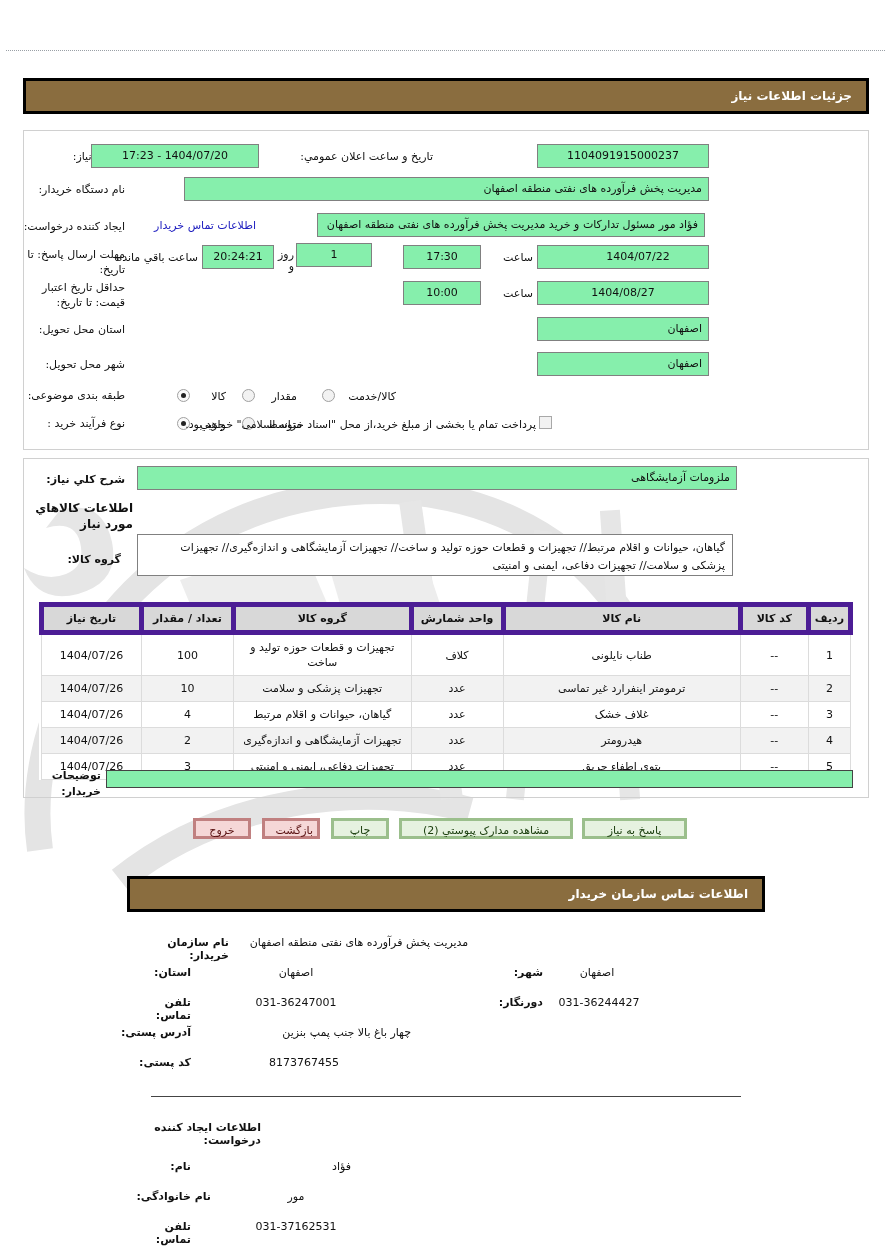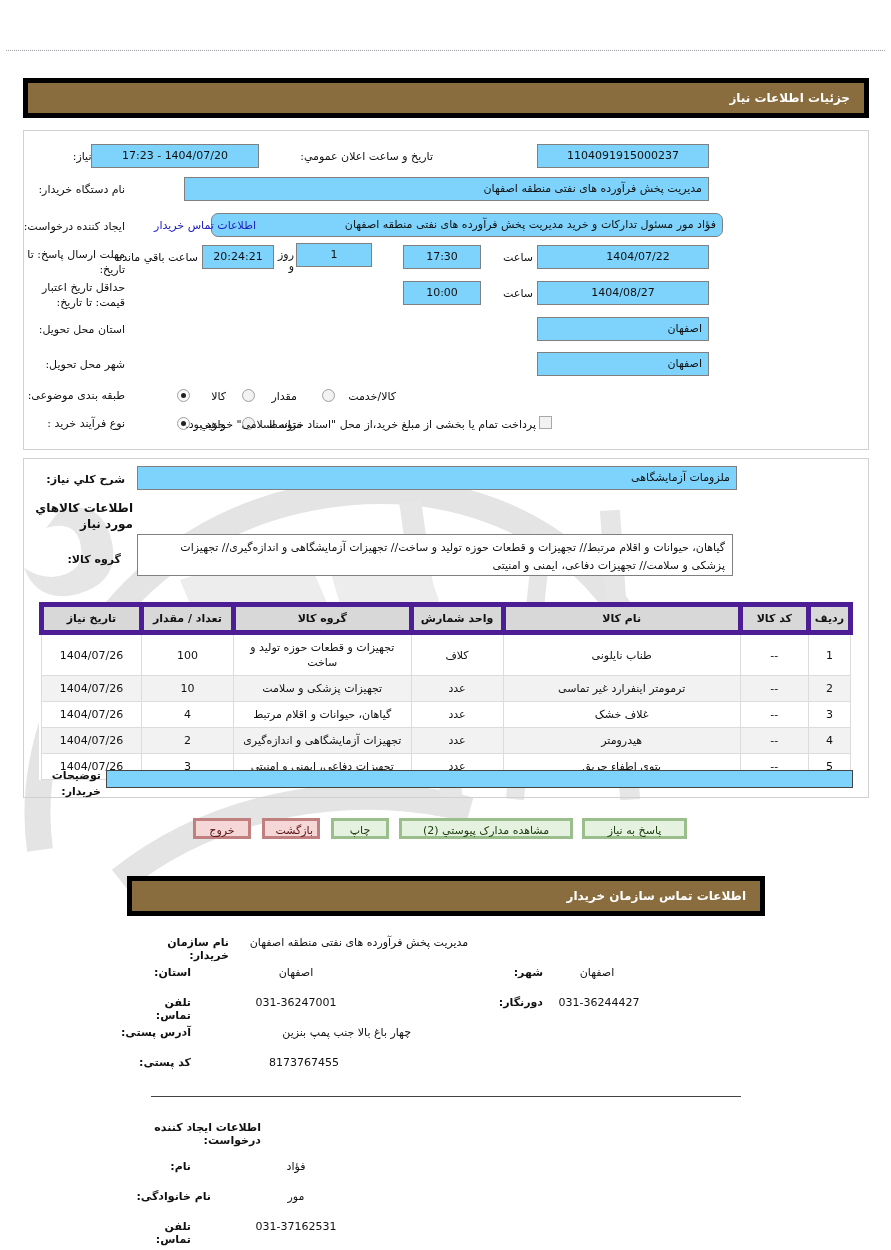--- a/index.html
+++ b/index.html
@@ -38,21 +38,21 @@
   }
 
   
   .section-bar {
     background: #8a6d3f;
     color: #ffffff;
     font-weight: bold;
     font-size: 12px;
     padding: 8px 14px 8px 10px;
     text-align: right;
-    border: 5px solid #000000;
+    border: 3px solid #000000;
   }
   #need-details-bar { position: absolute; right: 22px; top: 78px; width: 846px; }
   #contact-bar { position: absolute; right: 126px; top: 876px; width: 638px; }
 
   
   .panel {
     position: absolute;
     border: 1px solid #d0d0d0;
     background: transparent;
   }
@@ -65,21 +65,21 @@
     text-align: right;
     font-size: 11px;
     color: #111;
     line-height: 1.35;
   }
   .lbl-b { font-weight: bold; }
 
   .box {
     position: absolute;
     border: 1px solid #808080;
-    background: #7dd3fc;
+    background: #86efac;
     font-size: 11px;
     color: #111;
     line-height: 22px;
     height: 24px;
     padding: 0 6px;
     text-align: right;
     overflow: hidden;
     white-space: nowrap;
   }
   .box.center { text-align: center; }
@@ -234,21 +234,21 @@
   <div class="lbl" style="right:766px; top:150px; width:96px;">شماره نیاز:</div>
   <div class="box center" style="right:182px; top:144px; width:172px; left:auto;">1104091915000237</div>
 
   <div class="lbl" style="right:458px; top:150px; width:160px;">تاریخ و ساعت اعلان عمومي:</div>
   <div class="box center" style="right:632px; top:144px; width:168px;">1404/07/20 - 17:23</div>
 
   <div class="lbl" style="right:766px; top:183px; width:100px;">نام دستگاه خریدار:</div>
   <div class="box" style="right:182px; top:177px; width:525px;">مدیریت پخش فرآورده های نفتی منطقه اصفهان</div>
 
   <div class="lbl" style="right:766px; top:220px; width:108px;">ایجاد کننده درخواست:</div>
-  <div class="box" style="right:168px; top:213px; width:512px;border-radius:7px;">فؤاد مور مسئول تدارکات و خرید مدیریت پخش فرآورده های نفتی منطقه اصفهان</div>
+  <div class="box" style="right:186px; top:213px; width:388px;">فؤاد مور مسئول تدارکات و خرید مدیریت پخش فرآورده های نفتی منطقه اصفهان</div>
   <a class="link" style="right:635px; top:219px;">اطلاعات تماس خریدار</a>
 
   <div class="lbl" style="right:766px; top:248px; width:110px;">مهلت ارسال پاسخ: تا تاریخ:</div>
   <div class="box center" style="right:182px; top:245px; width:172px;padding-left:36px;">1404/07/22</div>
   <div class="plain" style="right:358px; top:251px;">ساعت</div>
   <div class="box center" style="right:410px; top:245px; width:78px;">17:30</div>
   <div class="box center" style="right:519px; top:243px; width:76px;">1</div>
   <div class="plain" style="right:597px; top:249px; width:14px; line-height:12px;">روز و</div>
   <div class="box center" style="right:617px; top:245px; width:72px;">20:24:21</div>
   <div class="plain" style="right:693px; top:251px; white-space:nowrap;">ساعت باقي مانده</div>
@@ -382,21 +382,21 @@
   <div class="cv" style="right:480px; top:1026px; width:170px; text-align:right;">چهار باغ بالا جنب پمپ بنزین</div>
 
   <div class="cl" style="right:700px; top:1056px; width:62px;">کد پستی:</div>
   <div class="cv" style="right:512px; top:1056px; width:110px; text-align:left;">8173767455</div>
 
   <div class="hr-line"></div>
 
   <div class="cl" style="right:630px; top:1121px; width:132px;">اطلاعات ایجاد کننده درخواست:</div>
 
   <div class="cl" style="right:700px; top:1160px; width:62px;">نام:</div>
-  <div class="cv" style="right:540px; top:1160px; width:110px; text-align:center;">فؤاد</div>
+  <div class="cv" style="right:540px; top:1160px; width:110px; text-align:right;">فؤاد</div>
 
   <div class="cl" style="right:680px; top:1190px; width:82px;">نام خانوادگی:</div>
   <div class="cv" style="right:540px; top:1190px; width:110px; text-align:center;">مور</div>
 
   <div class="cl" style="right:700px; top:1220px; width:62px;">تلفن تماس:</div>
   <div class="cv" style="right:540px; top:1220px; width:110px; text-align:center;">031-37162531</div>
 
 </div>
 
 </body></html>

